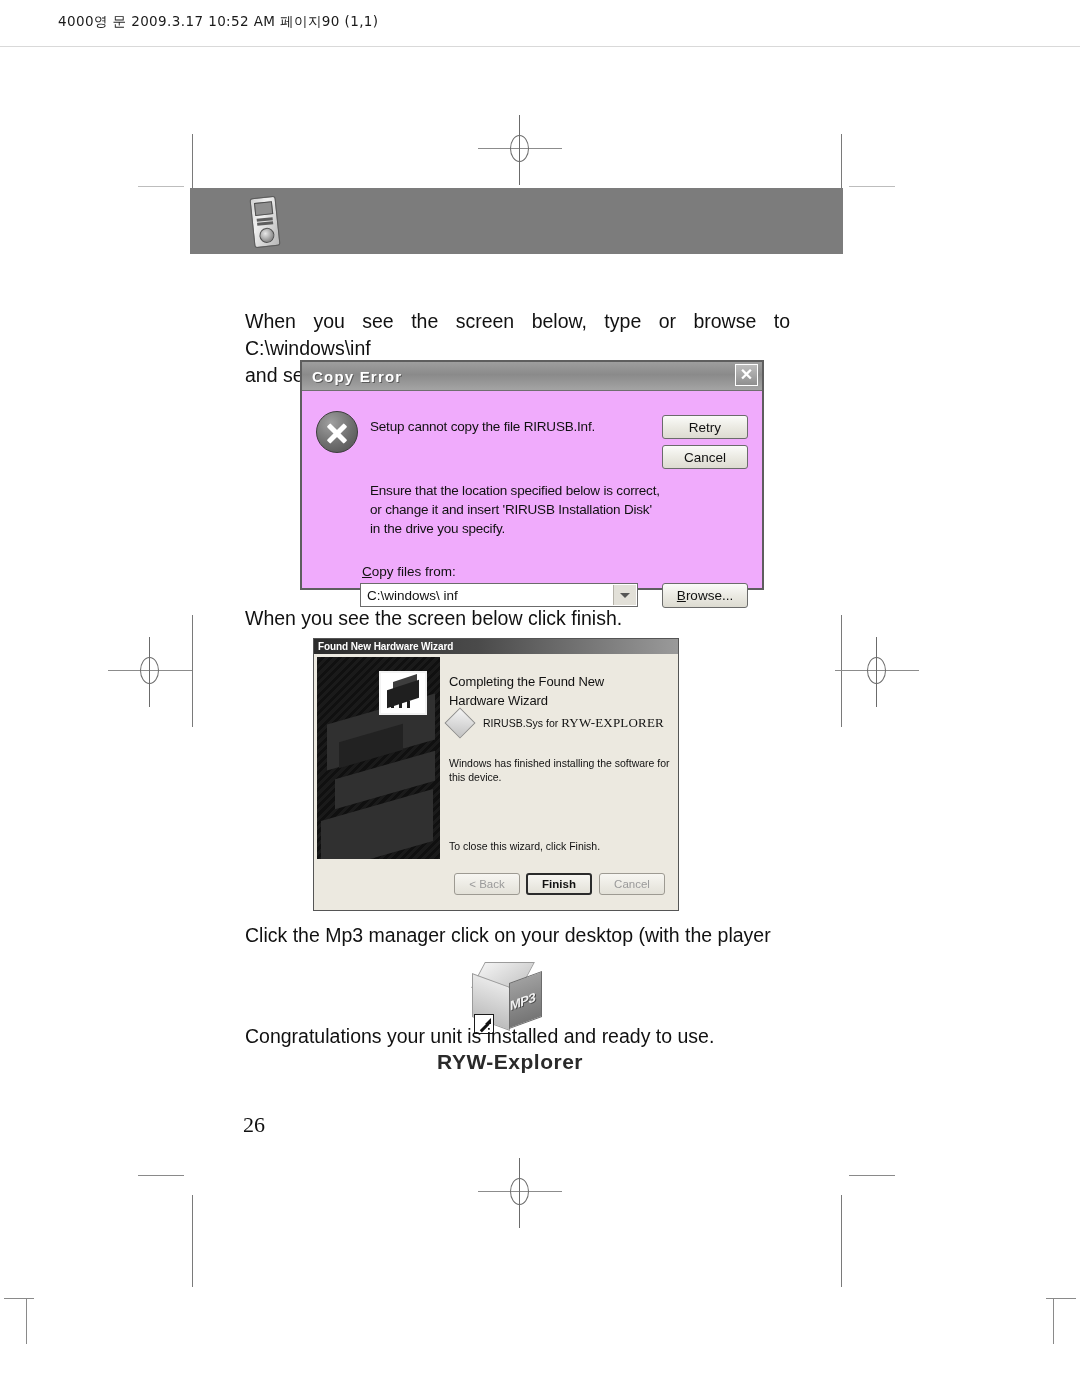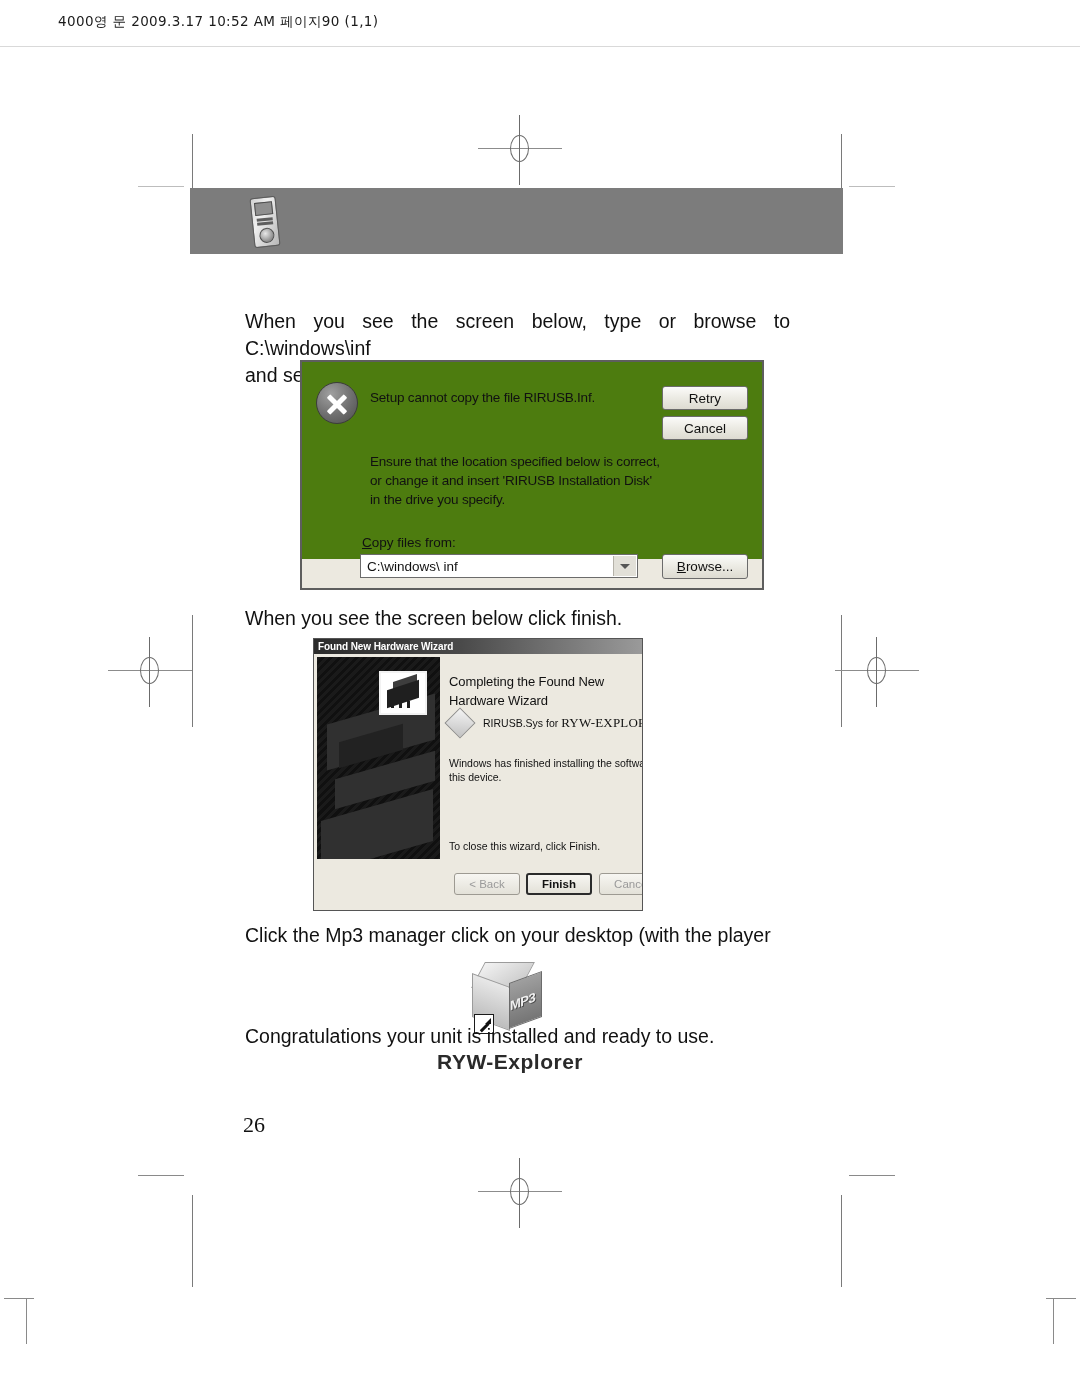--- a/index.html
+++ b/index.html
@@ -207,21 +207,21 @@
     justify-content: center;
     color: #fff;
     font-size: 16px;
     font-weight: bold;
     line-height: 1;
     cursor: pointer;
   }
   .ce-body {
     position: relative;
     height: calc(100% - 29px);
-    background: #4d7c0f;
+    background: #f0abfc;
   }
   .ce-error-icon {
     position: absolute;
     left: 14px;
     top: 20px;
     width: 42px;
     height: 42px;
     border-radius: 50%;
     background: radial-gradient(circle at 35% 28%, #a0a0a0 0%, #6e6e6e 55%, #4d4d4d 100%);
     border: 1px solid #3c3c3c;
@@ -316,21 +316,21 @@
   .ce-retry { position: absolute; right: 14px; top: 24px; width: 86px; height: 24px; }
   .ce-cancel { position: absolute; right: 14px; top: 54px; width: 86px; height: 24px; }
   .ce-browse { position: absolute; right: 14px; top: 192px; width: 86px; height: 25px; }
   .xp-btn u { text-decoration: underline; }
 
   
   .wizard {
     position: absolute;
     left: 313px;
     top: 638px;
-    width: 330px;
+    width: 366px;
     height: 273px;
     background: #ece9e0;
     border: 1px solid #555;
     box-sizing: border-box;
     font-family: "Liberation Sans", sans-serif;
     overflow: hidden;
   }
   .wz-titlebar {
     height: 15px;
     background: linear-gradient(to right, #2b2b2b 0%, #4a4a4a 45%, #9a9a9a 100%);
@@ -663,20 +663,24 @@
     <span class="dev-btn" style="top:24px;"></span>
   </div>
 </div>
 
 <div class="para justify" style="left:245px; top:308px; width:545px;">
   <span>When you see the screen below, type or browse to C:\windows\inf</span>
   <span style="text-align:left;">and select retry</span>
 </div>
 
 <div class="copy-error">
+  <div class="ce-titlebar">
+    <div class="ce-title">Copy Error</div>
+    <div class="ce-close">✕</div>
+  </div>
   <div class="ce-body">
     <div class="ce-error-icon">
       <span class="x1"></span>
         <span class="x2"></span>
     </div>
     <div class="ce-msg1">Setup cannot copy the file RIRUSB.Inf.</div>
     <div class="ce-msg2">Ensure that the location specified below is correct, or change it and insert 'RIRUSB Installation Disk' in the drive you specify.</div>
 
     <div class="ce-copyfrom-label">
       <u>C</u><span>opy files from:</span>

